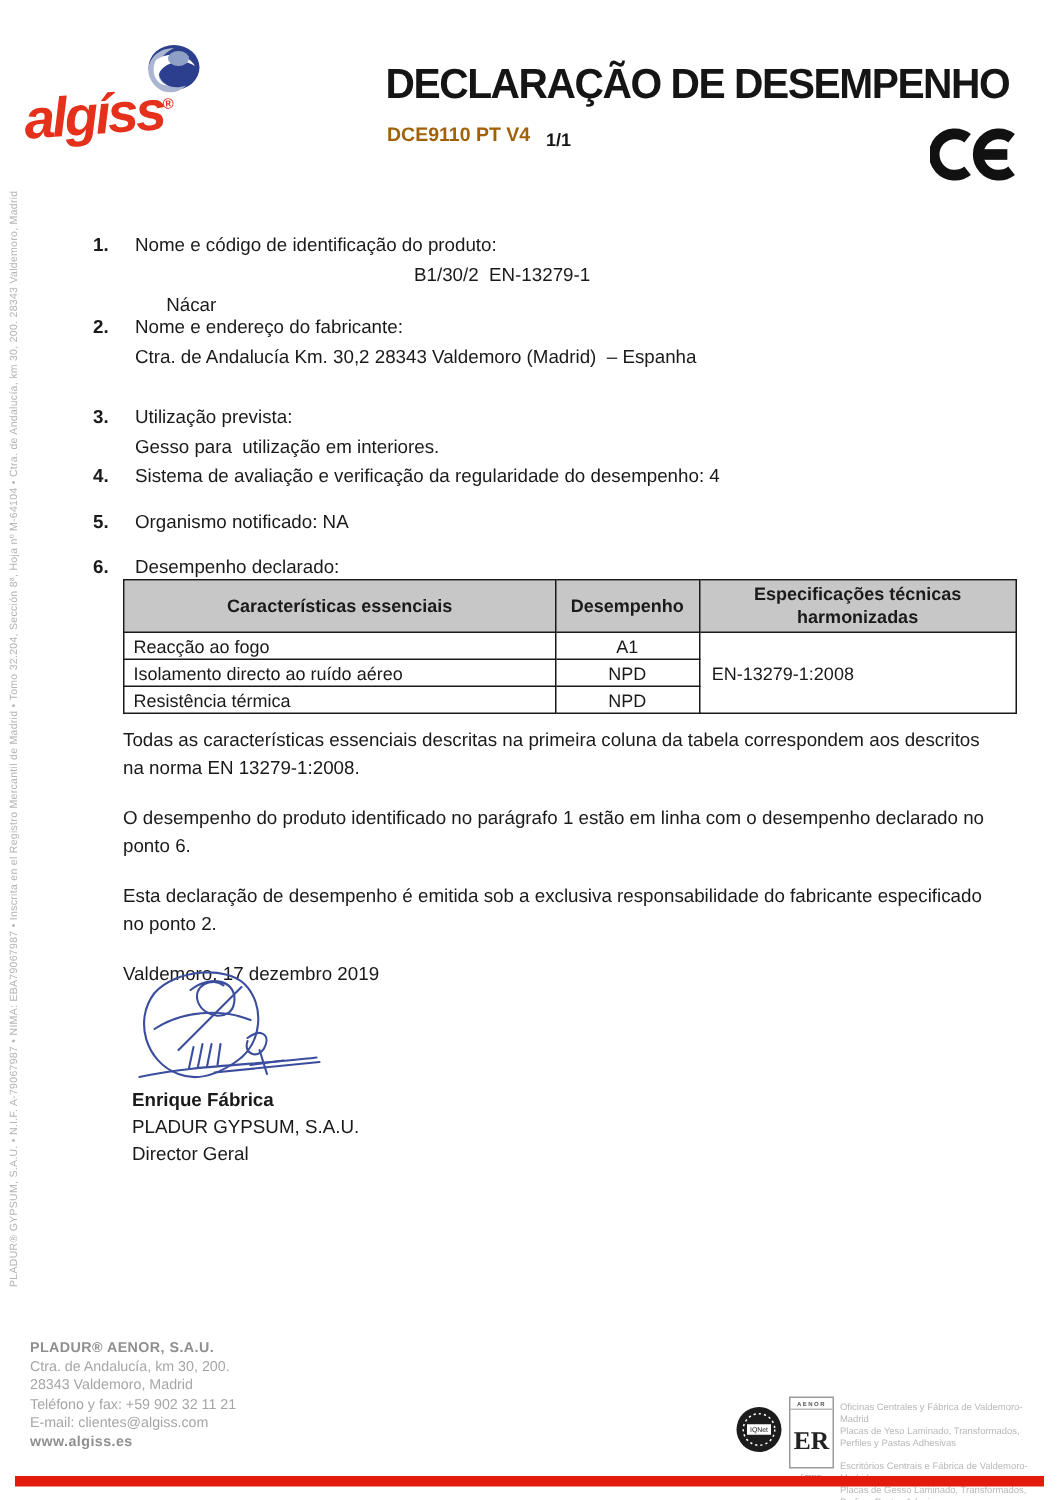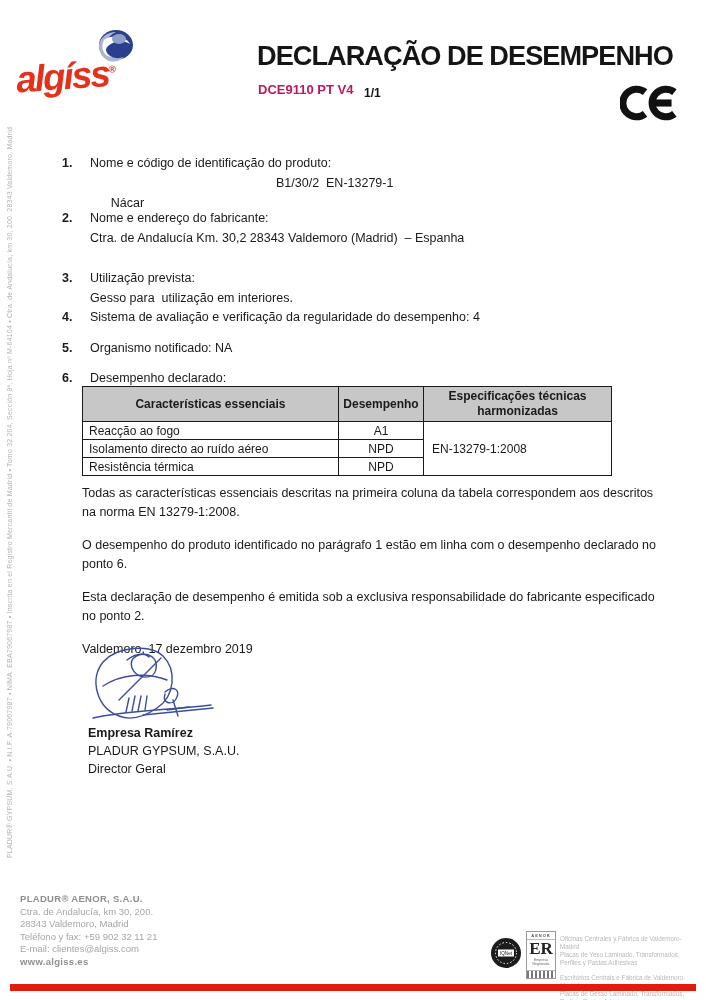--- a/index.html
+++ b/index.html
@@ -16,42 +16,42 @@
     font-size:37px; font-weight:bold; font-style:italic;
     color:#e5301c; letter-spacing:-2px; transform:rotate(-4deg);
   }
   .logo-reg { font-size:10px; font-style:normal; vertical-align:super; letter-spacing:0; }
   .doc-title {
     position:absolute; left:257px; top:40px; width:440px;
     font-size:28px; font-weight:bold; letter-spacing:-1px; color:#151515;
     transform:scaleX(.97); transform-origin:left;
     white-space:nowrap;
   }
-  .doc-code { position:absolute; left:258px; top:82px; font-size:13px; font-weight:bold; color:#be185d; }
+  .doc-code { position:absolute; left:258px; top:82px; font-size:13px; font-weight:bold; color:#a16207; }
   .page-indicator { position:absolute; left:364px; top:86px; font-size:12px; font-weight:bold; color:#151515; }
   .ce-wrap { position:absolute; left:620px; top:80px; }
   
   .side-text {
     position:absolute; left:6px; top:858px; width:720px;
     transform:rotate(-90deg); transform-origin:0 0;
     font-size:7px; color:#b3b3b3; letter-spacing:.2px; white-space:nowrap;
   }
   
   .sec { position:absolute; left:62px; width:600px; font-size:12.5px; line-height:20px; }
   .sec .headline { display:flex; }
   .sec .num { width:28px; font-weight:bold; flex:0 0 28px; }
   .sec .heading { font-weight:normal; }
   .sec .line { margin-left:28px; white-space:pre-wrap; }
   .s1 { top:153px; } .s2 { top:208px; } .s3 { top:268px; }
   .s4 { top:307px; } .s5 { top:338px; } .s6 { top:368px; }
   .product-line { position:relative; }
   .product-code { position:absolute; left:186px; top:0; white-space:pre; }
   
   .perf-table {
-    position:absolute; left:82px; top:386px; width:530px;
+    position:absolute; left:82px; top:386px; width:596px;
     border-collapse:collapse; font-size:12px;
   }
   .perf-table th, .perf-table td { border:1px solid #1a1a1a; padding:1px 6px; }
   .perf-table th {
     background:#c7c7c7; font-weight:bold; text-align:center;
     font-size:12px; line-height:15px; padding:2px 4px;
   }
   .perf-table .c1 { width:247px; } .perf-table .c2 { width:76px; } .perf-table .c3 { width:179px; }
   .perf-table td { height:15px; }
   .perf-table td.center { text-align:center;margin-left:12px; }
@@ -65,21 +65,21 @@
   .sig-scribble { display:block; }
   .sig-lines { margin-top:-6px; margin-left:3px; font-size:12.5px; line-height:18px; }
   .sig-name { font-weight:bold; }
   
   .footer-left { position:absolute; left:20px; top:893px; font-size:9.5px; line-height:12.5px; color:#a6a6a6; }
   .footer-left .b { font-weight:bold; color:#8f8f8f; letter-spacing:.3px; }
   .cert-seal { position:absolute; left:490px; top:937px; }
   .er-logo {
     position:absolute; left:526px; top:931px; width:28px; height:46px;
     border:1px solid #9a9a9a; background:#fff; text-align:center;
-    display:flex; flex-direction:column;
+    display:flex; flex-direction:column;gap:12px;
   }
   .er-top { font-size:4px; font-weight:bold; letter-spacing:1px; color:#555; border-bottom:1px solid #bbb; padding:1px 0; }
   .er-big { font-size:17px; font-weight:bold; color:#222; line-height:18px; font-family:"Liberation Serif", serif; }
   .er-sub { font-size:3.5px; color:#666; line-height:4px; white-space:pre-line; }
   .er-strip {
     margin-top:auto; height:7px; border-top:1px solid #bbb;
     background:repeating-linear-gradient(90deg,#777 0 2px,#fff 2px 4px);
     margin-bottom:0;
   }
   .footer-offices { position:absolute; left:560px; top:935px; width:140px; font-size:6.3px; line-height:8px; color:#b8b8b8; }
@@ -209,21 +209,21 @@
         <path d="M56,52 l-3,15"></path>
         <path d="M62,52 l-2,14"></path>
         <path d="M80,48 c9,-7 16,-2 11,7 c-4,7 -14,4 -11,-5"></path>
         <path d="M88,56 l5,16"></path>
         <path d="M82,66 l22,-3"></path>
         <path d="M8,74 C44,66 86,66 126,61"></path>
         <path d="M58,71 L128,64"></path>
       </g>
     </svg>
     <div class="sig-lines">
-      <div class="sig-name">Empresa Ramírez</div>
+      <div class="sig-name">Enrique Fábrica</div>
       <div>PLADUR GYPSUM, S.A.U.</div>
       <div>Director Geral</div>
     </div>
   </div>
 
   <div class="footer-left">
     <div class="b">PLADUR® AENOR, S.A.U.</div>
     <div>Ctra. de Andalucía, km 30, 200.</div>
     <div>28343 Valdemoro, Madrid</div>
     <div>Teléfono y fax: +59 902 32 11 21</div>

